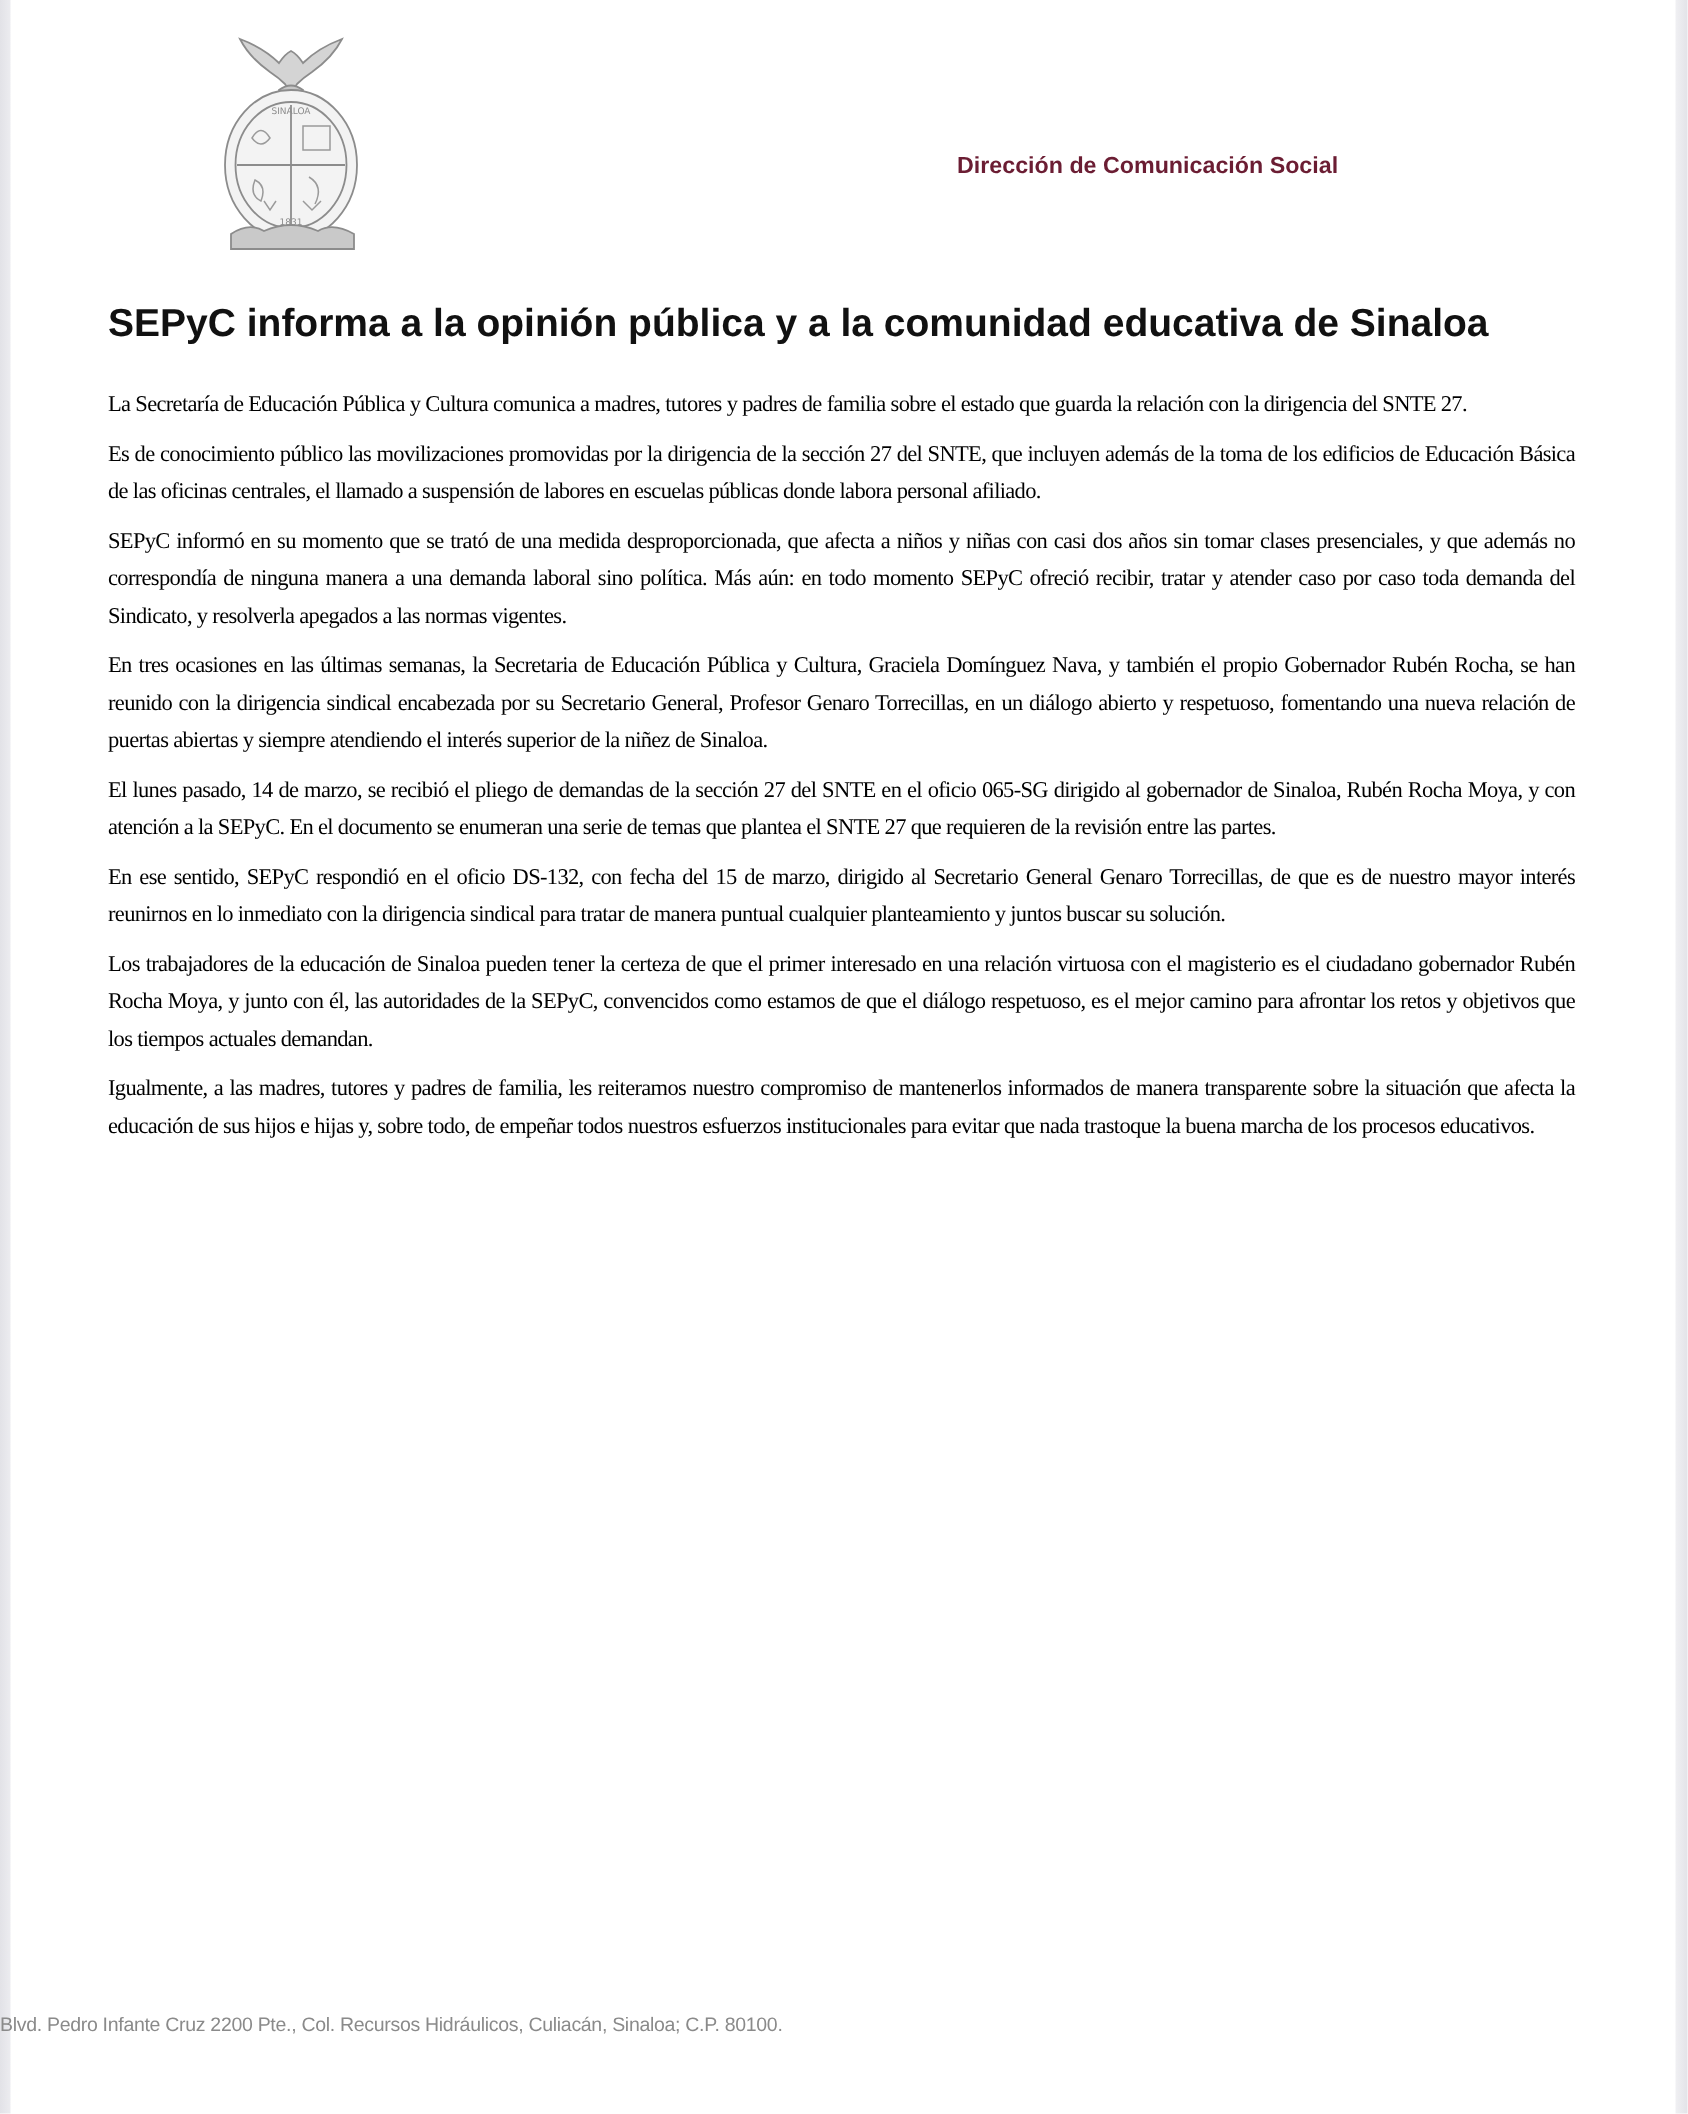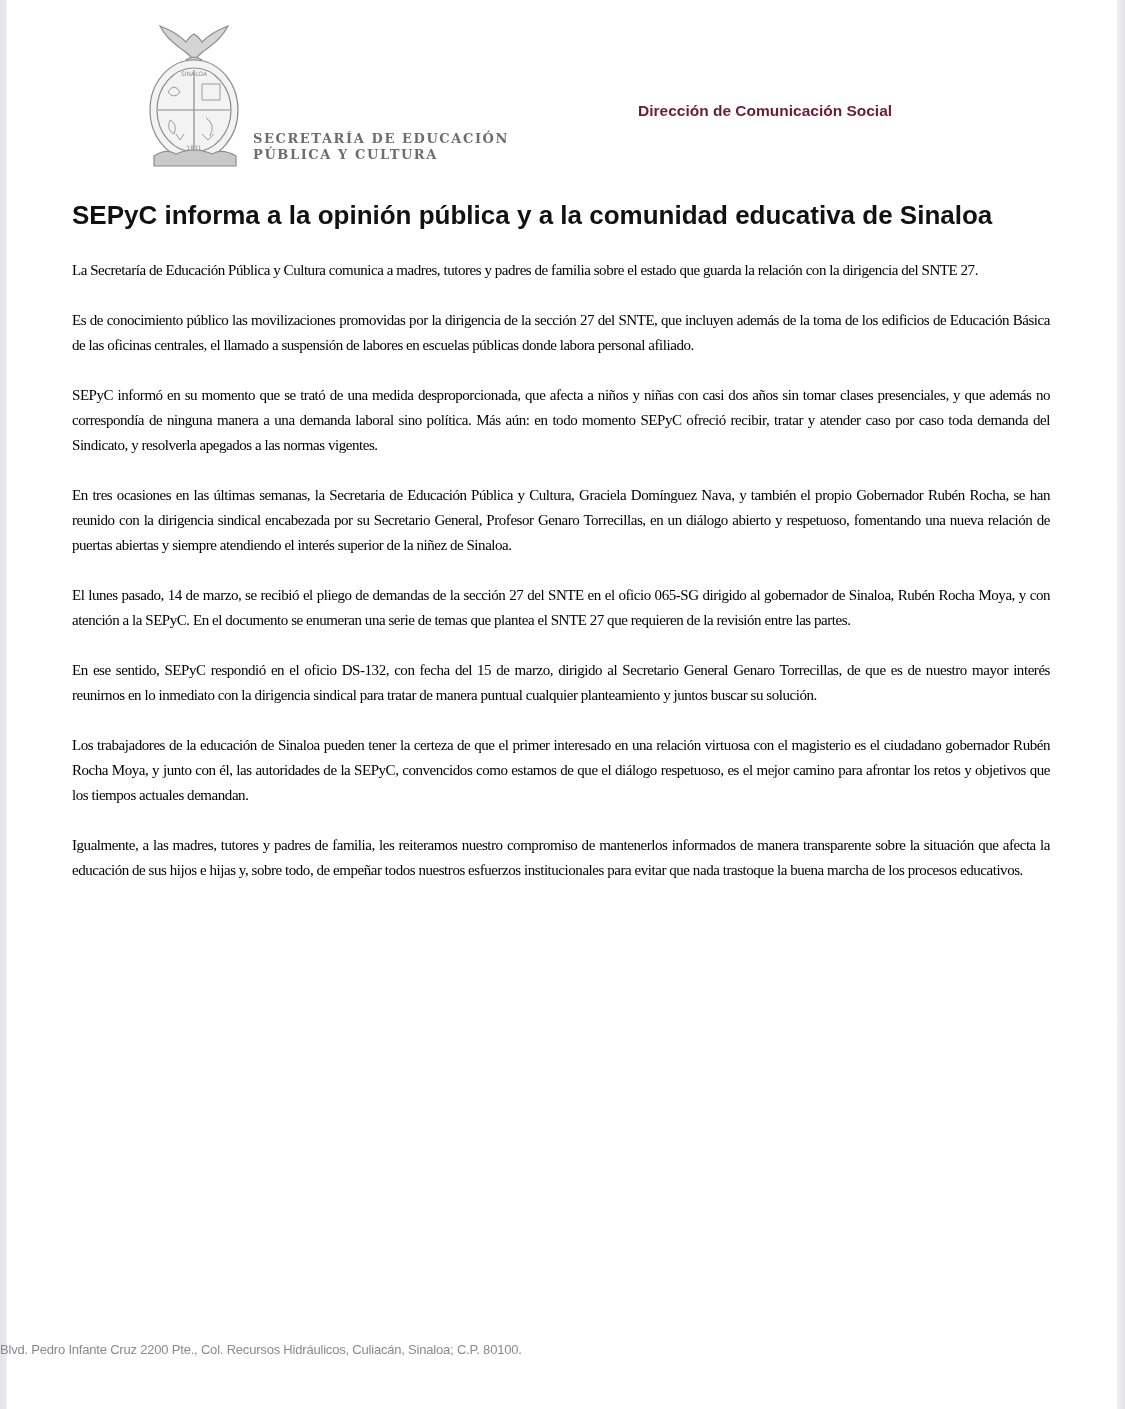--- a/index.html
+++ b/index.html
@@ -72,21 +72,21 @@
       margin: 0;
       font-family: Liberation Serif, serif;
       font-size: 15px;
       line-height: 25px;
       text-align: justify;
       text-align-last: left;
       color: #000000;
       letter-spacing: -0.45px;
     }
     .p1 { margin-top: 26px; }
-    .gap { margin-top: 25px; }
+    .gap { margin-top: 8px; }
     .footer {
       position: absolute; left: 0; width: 1125px; top: 1342px;
       text-align: left;
       font-family: "Liberation Sans", sans-serif;
       font-size: 13px;
       color: #8a8a8a;
       letter-spacing: -0.2px;
     }
   </style>
 </head>
@@ -117,24 +117,20 @@
       </g>
 
       <path d="M8 134 Q20 126 30 132 Q48 124 66 132 Q76 126 90 134 L90 144 L8 144 Z" fill="#c9c9c9"></path>
     </g>
     <g fill="#8c8c8c" font-family="DejaVu Sans, sans-serif" font-size="6" text-anchor="middle">
       <text x="48" y="54">SINALOA</text>
       <text x="48" y="128">1831</text>
     </g>
   </svg>
 
-  <div class="brand-sub">
-    <div>SECRETARÍA DE EDUCACIÓN</div>
-    <div>PÚBLICA Y CULTURA</div>
-  </div>
   <div class="dept">Dirección de Comunicación Social</div>
 </header>
 
 <main class="content">
   <h1 class="title">SEPyC informa a la opinión pública y a la comunidad educativa de Sinaloa</h1>
   <p class="paragraph p1">La Secretaría de Educación Pública y Cultura comunica a madres, tutores y padres de familia sobre el estado que guarda la relación con la dirigencia del SNTE 27.</p>
   <p class="paragraph gap">Es de conocimiento público las movilizaciones promovidas por la dirigencia de la sección 27 del SNTE, que incluyen además de la toma de los edificios de Educación Básica de las oficinas centrales, el llamado a suspensión de labores en escuelas públicas donde labora personal afiliado.</p>
   <p class="paragraph gap">SEPyC informó en su momento que se trató de una medida desproporcionada, que afecta a niños y niñas con casi dos años sin tomar clases presenciales, y que además no correspondía de ninguna manera a una demanda laboral sino política. Más aún: en todo momento SEPyC ofreció recibir, tratar y atender caso por caso toda demanda del Sindicato, y resolverla apegados a las normas vigentes.</p>
   <p class="paragraph gap">En tres ocasiones en las últimas semanas, la Secretaria de Educación Pública y Cultura, Graciela Domínguez Nava, y también el propio Gobernador Rubén Rocha, se han reunido con la dirigencia sindical encabezada por su Secretario General, Profesor Genaro Torrecillas, en un diálogo abierto y respetuoso, fomentando una nueva relación de puertas abiertas y siempre atendiendo el interés superior de la niñez de Sinaloa.</p>
   <p class="paragraph gap">El lunes pasado, 14 de marzo, se recibió el pliego de demandas de la sección 27 del SNTE en el oficio 065-SG dirigido al gobernador de Sinaloa, Rubén Rocha Moya, y con atención a la SEPyC. En el documento se enumeran una serie de temas que plantea el SNTE 27 que requieren de la revisión entre las partes.</p>

